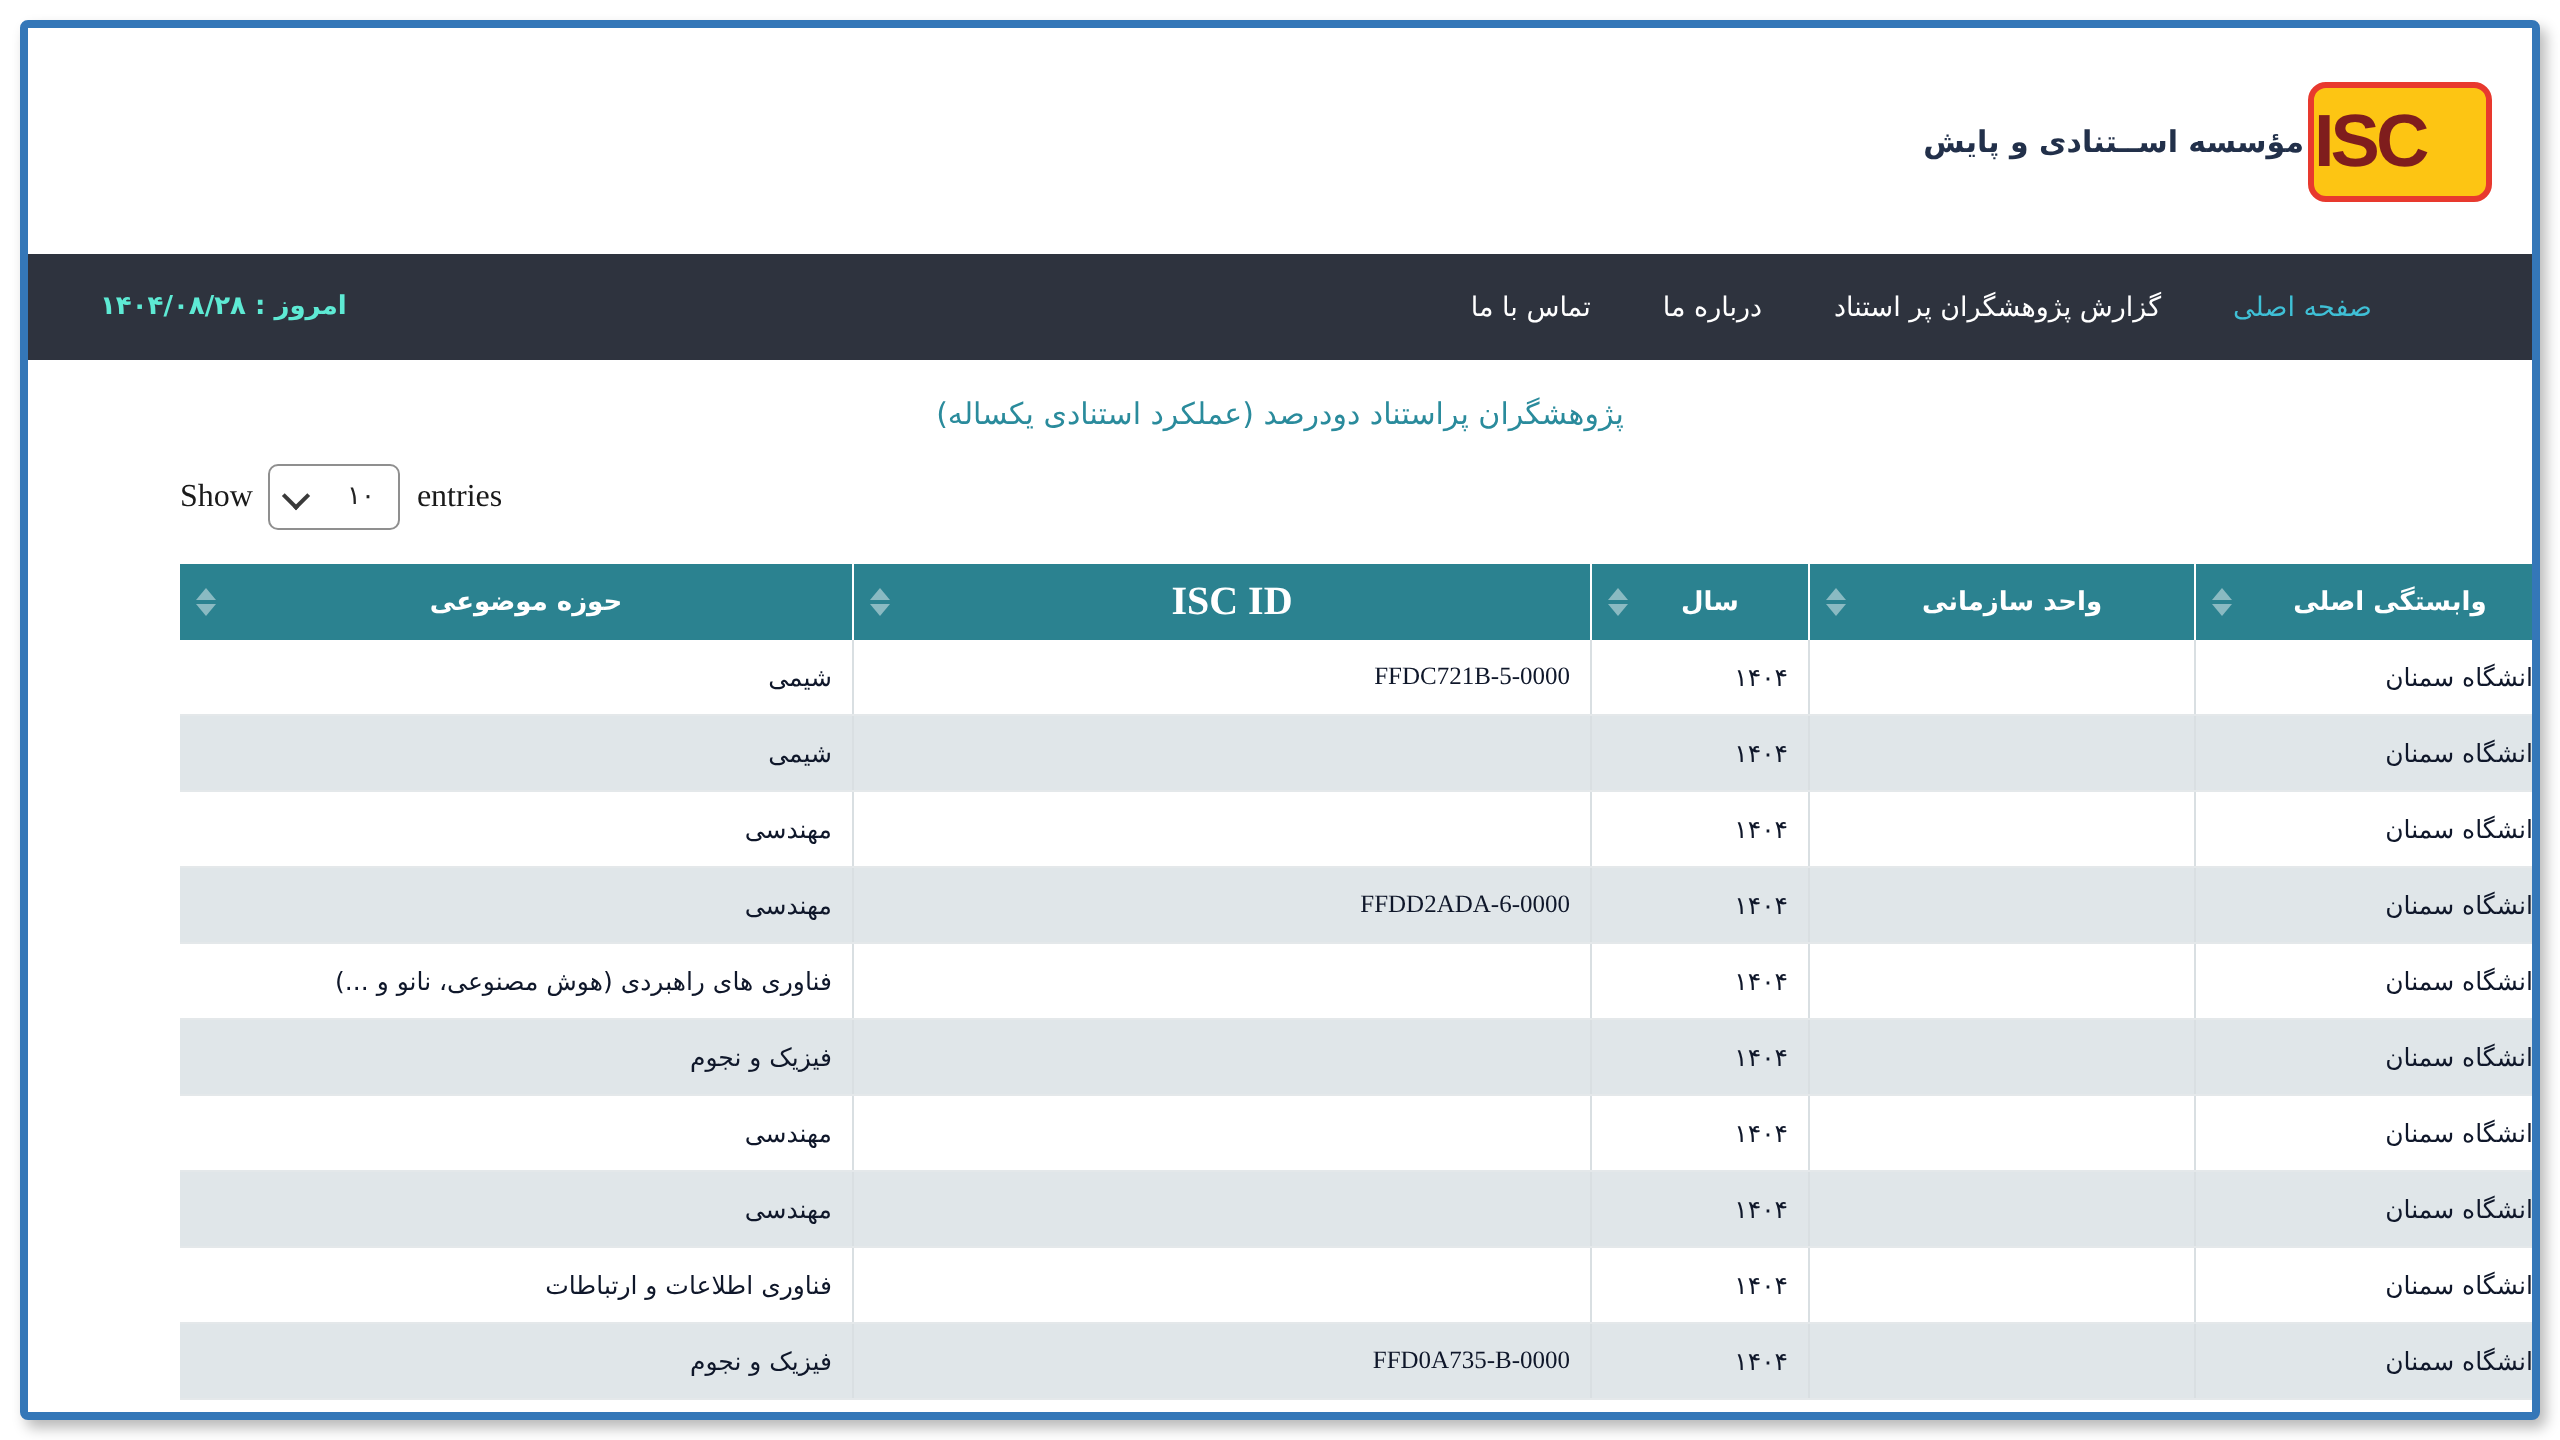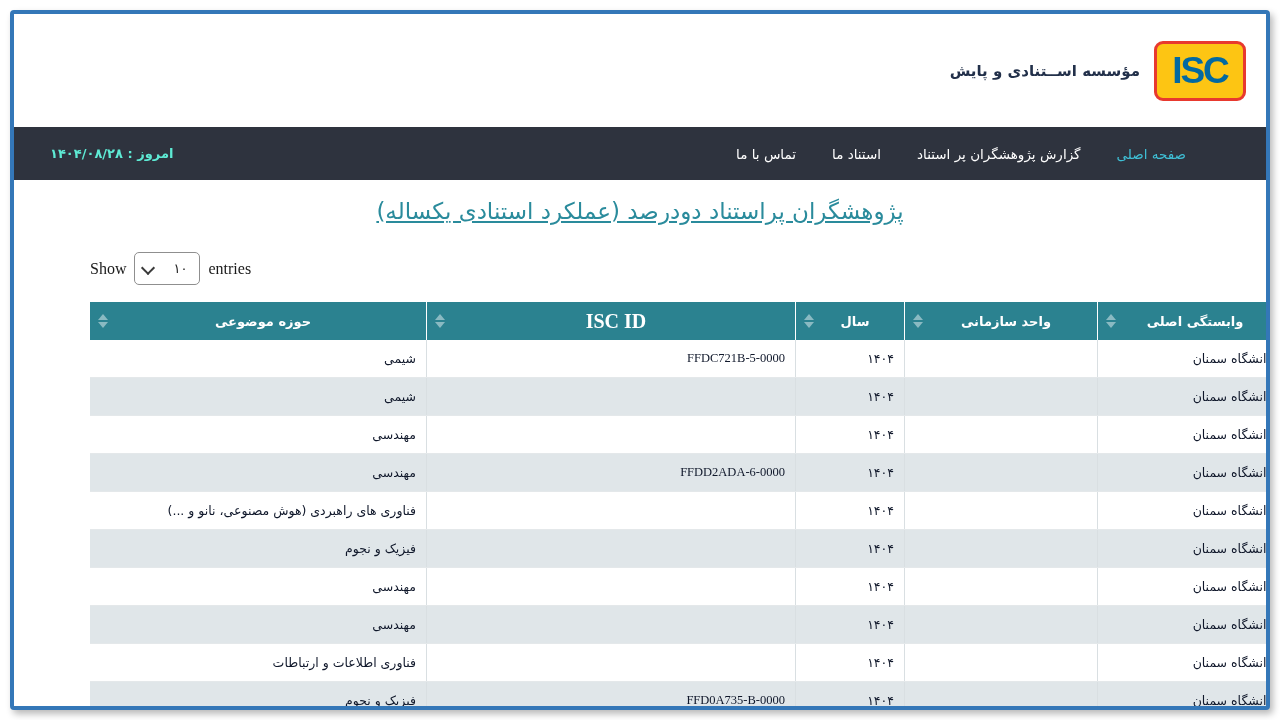--- a/index.html
+++ b/index.html
@@ -11,43 +11,43 @@
     border:4px solid var(--frame-border,#3477b8);
     border-radius:4px;background:#fff;overflow:hidden;
     box-shadow:3px 4px 7px rgba(0,0,0,.28);
   }
 
   
   .top-header{height:113px;display:flex;align-items:center;justify-content:flex-end;
     padding:0 20px 0 0;direction:ltr;background:#fff;}
   .org{ text-align:right;direction:rtl;font-weight:bold;font-size:15px;line-height:1.6;
     color:#22304a;margin-left:0;}
-  .logo{display:flex;align-items:center;justify-content:center;
-    width:86px;height:54px;margin-left:14px;
+  .logo{display:flex;align-items:center;justify-content:flex-start;
+    width:86px;height:54px;margin-left:2px;
     background:var(--logo-bg,#fdc513);
     border:3px solid var(--logo-border,#e8392e);
     border-radius:9px;
     font-family:"Liberation Sans",sans-serif;font-weight:bold;font-size:37px;
-    letter-spacing:-2px;color:#0369a1;}
+    letter-spacing:-2px;color:#7f1d1d;}
 
   
   .navbar{height:53px;background:var(--nav-bg,#2e333e);display:flex;direction:ltr;
     align-items:center;justify-content:space-between;padding:0 80px 0 36px;}
   .nav-date{color:#5eead4;font-size:13px;font-weight:bold;direction:rtl;}
   .nav-items{display:flex;direction:rtl;gap:36px;align-items:center;}
   .nav-link{color:#ffffff;font-size:13.5px;font-weight:normal;cursor:pointer;white-space:nowrap;}
   .nav-link.active{color:var(--active-link,#3fc0d6);}
 
   
   .content{width:1100px;margin:0 auto;}
   .page-title{margin:18px 0 0;text-align:center;font-weight:normal;
-    font-size:23px;color:var(--title-teal,#2a8b9c);direction:rtl;text-decoration:underline;}
-
-  
-  .controls{margin-top:28px;display:flex;direction:ltr;justify-content:space-between;
+    font-size:15px;color:var(--title-teal,#2a8b9c);direction:rtl;}
+
+  
+  .controls{margin-top:16px;display:flex;direction:ltr;justify-content:space-between;
     align-items:flex-start;font-family:"Liberation Serif",serif;font-size:16px;color:#1a1a1a;}
   .length-ctl{display:flex;align-items:center;direction:ltr;gap:8px;}
   .select-wrap{position:relative;display:inline-block;}
   .len-select{appearance:none;-webkit-appearance:none;width:66px;height:33px;
     border:1px solid #8f8f8f;border-radius:5px;background:#fff;direction:rtl;
     font-family:"DejaVu Sans",sans-serif;font-size:13px;padding:0 12px 0 22px;color:#222;}
   .chev{position:absolute;left:9px;top:11px;width:8px;height:8px;
     border-left:2px solid #3a3a3a;border-bottom:2px solid #3a3a3a;
     transform:rotate(-45deg);pointer-events:none;}
   .search-ctl{display:flex;align-items:center;direction:rtl;gap:8px;}
@@ -94,21 +94,21 @@
     <div class="logo">
       <span>ISC</span>
     </div>
   </div>
 
   <div class="navbar">
     <div class="nav-date">امروز : ۱۴۰۴/۰۸/۲۸</div>
     <div class="nav-items">
         <a class="nav-link active">صفحه اصلی</a>
         <a class="nav-link">گزارش پژوهشگران پر استناد</a>
-        <a class="nav-link">استناد ما</a>
+        <a class="nav-link">درباره ما</a>
         <a class="nav-link">تماس با ما</a>
       </div>
   </div>
 
   <div class="content">
     <h1 class="page-title" dir="rtl">پژوهشگران پراستناد دودرصد (عملکرد استنادی یکساله)</h1>
 
     <div class="controls">
       <div class="length-ctl">
         <span>Show</span>

